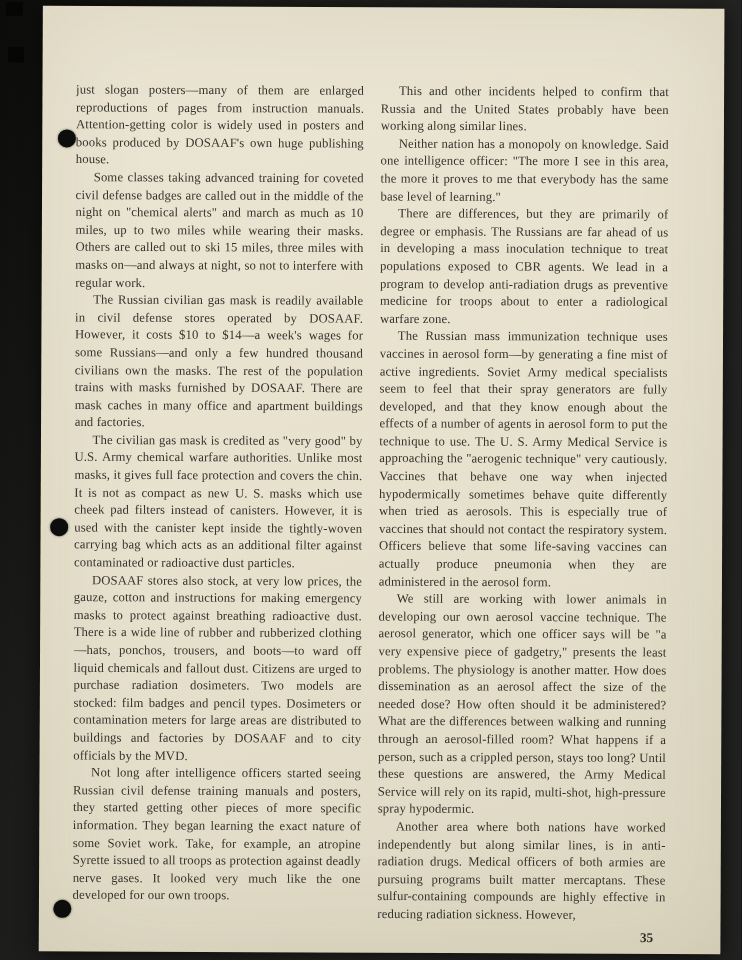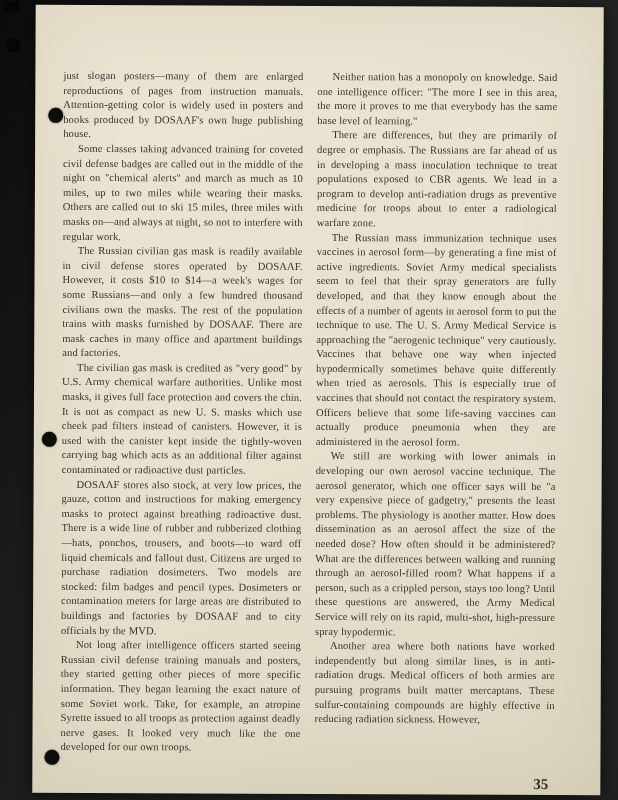--- a/index.html
+++ b/index.html
@@ -59,21 +59,21 @@
     line-height: 14.6px;
     text-align: justify;
     text-indent: 15px;
     color: #36332c;
     letter-spacing: 0.1px;
   }
   .para.no-indent { text-indent: 0; }
   .page-number {
     position: absolute;
     left: 501px; top: 769px;
-    font-size: 15px;
+    font-size: 11px;
     font-weight: bold;
     color: #2f2c26;
   }
 </style>
 </head>
 <body>
 
 <div class="scan-bg">
   <div class="reg-mark mark1"></div>
   <div class="reg-mark mark2"></div>
@@ -86,20 +86,21 @@
     <div class="text-columns">
       <div class="col">
         <p class="para no-indent">just slogan posters—many of them are enlarged reproductions of pages from instruction manuals. Attention-getting color is widely used in posters and books produced by DOSAAF's own huge publishing house.</p>
         <p class="para">Some classes taking advanced training for coveted civil defense badges are called out in the middle of the night on "chemical alerts" and march as much as 10 miles, up to two miles while wearing their masks. Others are called out to ski 15 miles, three miles with masks on—and always at night, so not to interfere with regular work.</p>
         <p class="para">The Russian civilian gas mask is readily available in civil defense stores operated by DOSAAF. However, it costs $10 to $14—a week's wages for some Russians—and only a few hundred thousand civilians own the masks. The rest of the population trains with masks furnished by DOSAAF. There are mask caches in many office and apartment buildings and factories.</p>
         <p class="para">The civilian gas mask is credited as "very good" by U.S. Army chemical warfare authorities. Unlike most masks, it gives full face protection and covers the chin. It is not as compact as new U. S. masks which use cheek pad filters instead of canisters. However, it is used with the canister kept inside the tightly-woven carrying bag which acts as an additional filter against contaminated or radioactive dust particles.</p>
         <p class="para">DOSAAF stores also stock, at very low prices, the gauze, cotton and instructions for making emergency masks to protect against breathing radioactive dust. There is a wide line of rubber and rubberized clothing—hats, ponchos, trousers, and boots—to ward off liquid chemicals and fallout dust. Citizens are urged to purchase radiation dosimeters. Two models are stocked: film badges and pencil types. Dosimeters or contamination meters for large areas are distributed to buildings and factories by DOSAAF and to city officials by the MVD.</p>
         <p class="para">Not long after intelligence officers started seeing Russian civil defense training manuals and posters, they started getting other pieces of more specific information. They began learning the exact nature of some Soviet work. Take, for example, an atropine Syrette issued to all troops as protection against deadly nerve gases. It looked very much like the one developed for our own troops.</p>
       </div>
       <div class="col">
+        <p class="para">This and other incidents helped to confirm that Russia and the United States probably have been working along similar lines.</p>
         <p class="para">Neither nation has a monopoly on knowledge. Said one intelligence officer: "The more I see in this area, the more it proves to me that everybody has the same base level of learning."</p>
         <p class="para">There are differences, but they are primarily of degree or emphasis. The Russians are far ahead of us in developing a mass inoculation technique to treat populations exposed to CBR agents. We lead in a program to develop anti-radiation drugs as preventive medicine for troops about to enter a radiological warfare zone.</p>
         <p class="para">The Russian mass immunization technique uses vaccines in aerosol form—by generating a fine mist of active ingredients. Soviet Army medical specialists seem to feel that their spray generators are fully developed, and that they know enough about the effects of a number of agents in aerosol form to put the technique to use. The U. S. Army Medical Service is approaching the "aerogenic technique" very cautiously. Vaccines that behave one way when injected hypodermically sometimes behave quite differently when tried as aerosols. This is especially true of vaccines that should not contact the respiratory system. Officers believe that some life-saving vaccines can actually produce pneumonia when they are administered in the aerosol form.</p>
         <p class="para">We still are working with lower animals in developing our own aerosol vaccine technique. The aerosol generator, which one officer says will be "a very expensive piece of gadgetry," presents the least problems. The physiology is another matter. How does dissemination as an aerosol affect the size of the needed dose? How often should it be administered? What are the differences between walking and running through an aerosol-filled room? What happens if a person, such as a crippled person, stays too long? Until these questions are answered, the Army Medical Service will rely on its rapid, multi-shot, high-pressure spray hypodermic.</p>
         <p class="para">Another area where both nations have worked independently but along similar lines, is in anti-radiation drugs. Medical officers of both armies are pursuing programs built matter mercaptans. These sulfur-containing compounds are highly effective in reducing radiation sickness. However,</p>
       </div>
     </div>
 
     <div class="page-number">35</div>
   </div>

